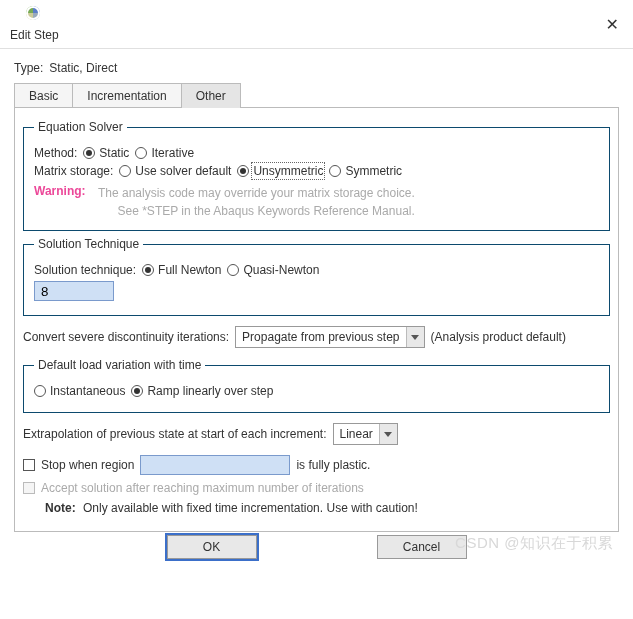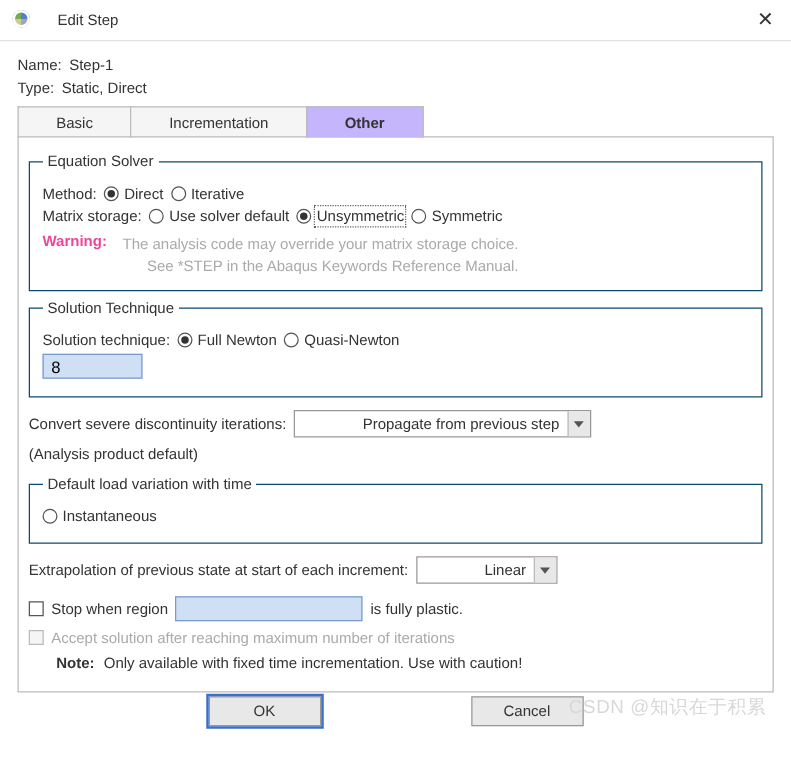--- a/index.html
+++ b/index.html
@@ -10,48 +10,48 @@
       width: 633px;
       color: #333;
     }
     .titlebar {
       display: flex;
       justify-content: space-between;
       align-items: center;
       padding: 6px 10px;
       border-bottom: 1px solid #e0e0e0;
     }
-    .titlebar-left { display: flex; align-items: center; gap: 20px; }
+    .titlebar-left { display: flex; align-items: center; gap: 6px; flex-direction: column; }
     .app-icon {
       width: 16px; height: 16px;
       display: inline-block;
       position: relative;
     }
     .app-icon::before {
       content: ""; position: absolute;
       width: 14px; height: 14px;
       border-radius: 50%;
       background: conic-gradient(#5b7fc7 0 25%, #9ab 25% 50%, #cc9 50% 75%, #7a5 75% 100%);
       box-shadow: inset 0 0 0 2px #fff;
     }
     .close-x { font-size: 16px; cursor: pointer; padding: 0 4px; }
     .content { padding: 8px 14px 12px 14px; }
     .field-row { margin: 4px 0; display: flex; align-items: center; gap: 6px; flex-wrap: wrap; }
     .field-label { color: #333; }
     .tabs { display: flex; margin-top: 8px; }
     .tab {
-      padding: 5px 30px;
+      padding: 5px 14px;
       border: 1px solid #bbb;
       border-bottom: none;
       background: #f5f5f5;
       cursor: pointer;
       position: relative;
       margin-right: -1px;
     }
-    .tab.active { background: #c4b5fd; z-index: 2; font-weight: bold; }
+    .tab.active { background: #e5e5e5; z-index: 2; }
     .tab-panel {
       border: 1px solid #bbb;
       padding: 6px 8px 10px 8px;
       position: relative;
       top: -1px;
     }
     fieldset {
       border: 1px solid #0c4a6e;
       margin: 6px 0;
       padding: 8px 10px 10px 10px;
@@ -85,21 +85,21 @@
       border: 1px solid #7a9acc;
       height: 20px;
       width: 150px;
     }
     .select-box {
       display: inline-flex; align-items: center;
       border: 1px solid #999;
       background: #fff;
       height: 22px;
     }
-    .select-text { padding: 0 6px; margin-left: 48px; }
+    .select-text { padding: 0 6px; }
     .select-arrow {
       width: 18px; height: 20px;
       background: #e8e8e8;
       border-left: 1px solid #bbb;
       display: flex; align-items: center; justify-content: center;
     }
     .select-arrow::after {
       content: ""; width: 0; height: 0;
       border-left: 4px solid transparent;
       border-right: 4px solid transparent;
@@ -145,43 +145,39 @@
   <div class="titlebar-left">
     <span class="app-icon"></span>
     <span>Edit Step</span>
   </div>
   <span class="close-x">✕</span>
 </div>
 
 <div class="content relwrap">
 
   <div class="field-row">
-    <span class="field-label">Name:</span>
-    <span>Step-1</span>
-  </div>
-  <div class="field-row">
     <span class="field-label">Type:</span>
     <span>Static, Direct</span>
   </div>
 
   <div class="tabs">
     <div class="tab">Basic</div>
     <div class="tab">Incrementation</div>
     <div class="tab active">Other</div>
   </div>
 
   <div class="tab-panel">
 
     <fieldset>
       <legend>Equation Solver</legend>
       <div class="field-row">
         <span>Method:</span>
         <span class="radio-opt">
           <span class="radio checked"></span>
-          <span>Direct</span>
+          <span>Static</span>
         </span>
         <span class="radio-opt">
           <span class="radio"></span>
           <span>Iterative</span>
         </span>
       </div>
       <div class="field-row">
         <span>Matrix storage:</span>
         <span class="radio-opt">
           <span class="radio"></span>
@@ -230,20 +226,24 @@
       <span>(Analysis product default)</span>
     </div>
 
     <fieldset>
       <legend>Default load variation with time</legend>
       <div class="field-row">
         <span class="radio-opt">
           <span class="radio"></span>
           <span>Instantaneous</span>
         </span>
+        <span class="radio-opt">
+          <span class="radio checked"></span>
+          <span>Ramp linearly over step</span>
+        </span>
       </div>
     </fieldset>
 
     <div class="field-row" style="margin:10px 0;">
       <span>Extrapolation of previous state at start of each increment:</span>
       <span class="select-box">
         <span class="select-text" style="min-width:40px">Linear</span>
         <span class="select-arrow"></span>
       </span>
     </div>

